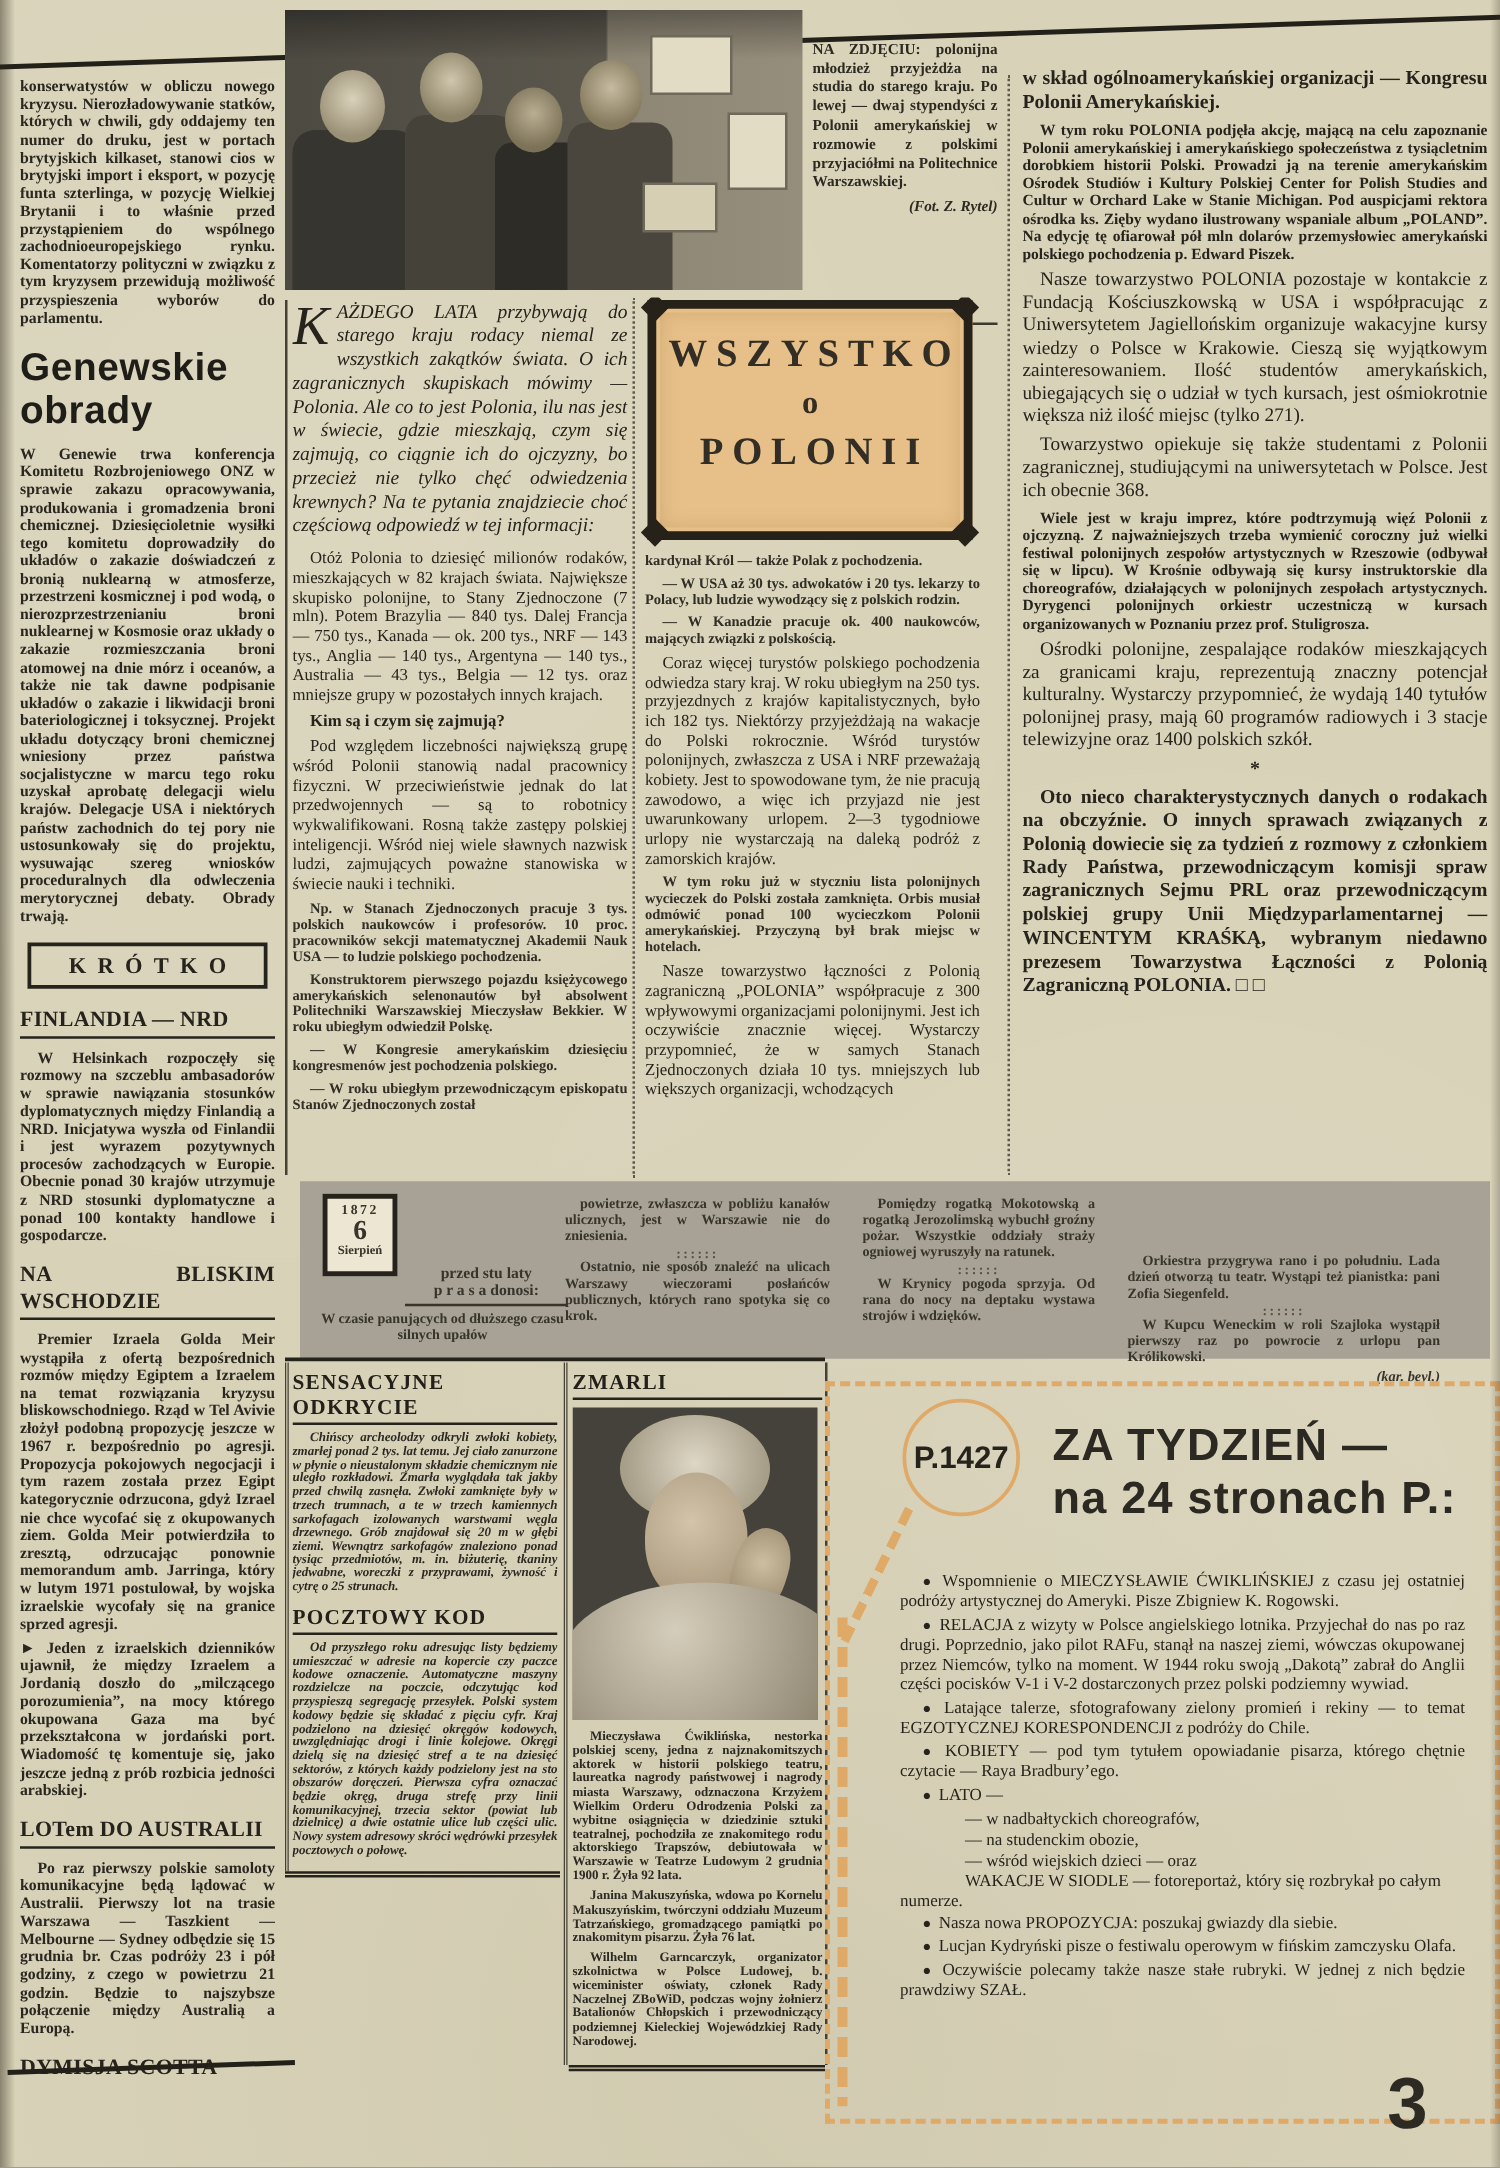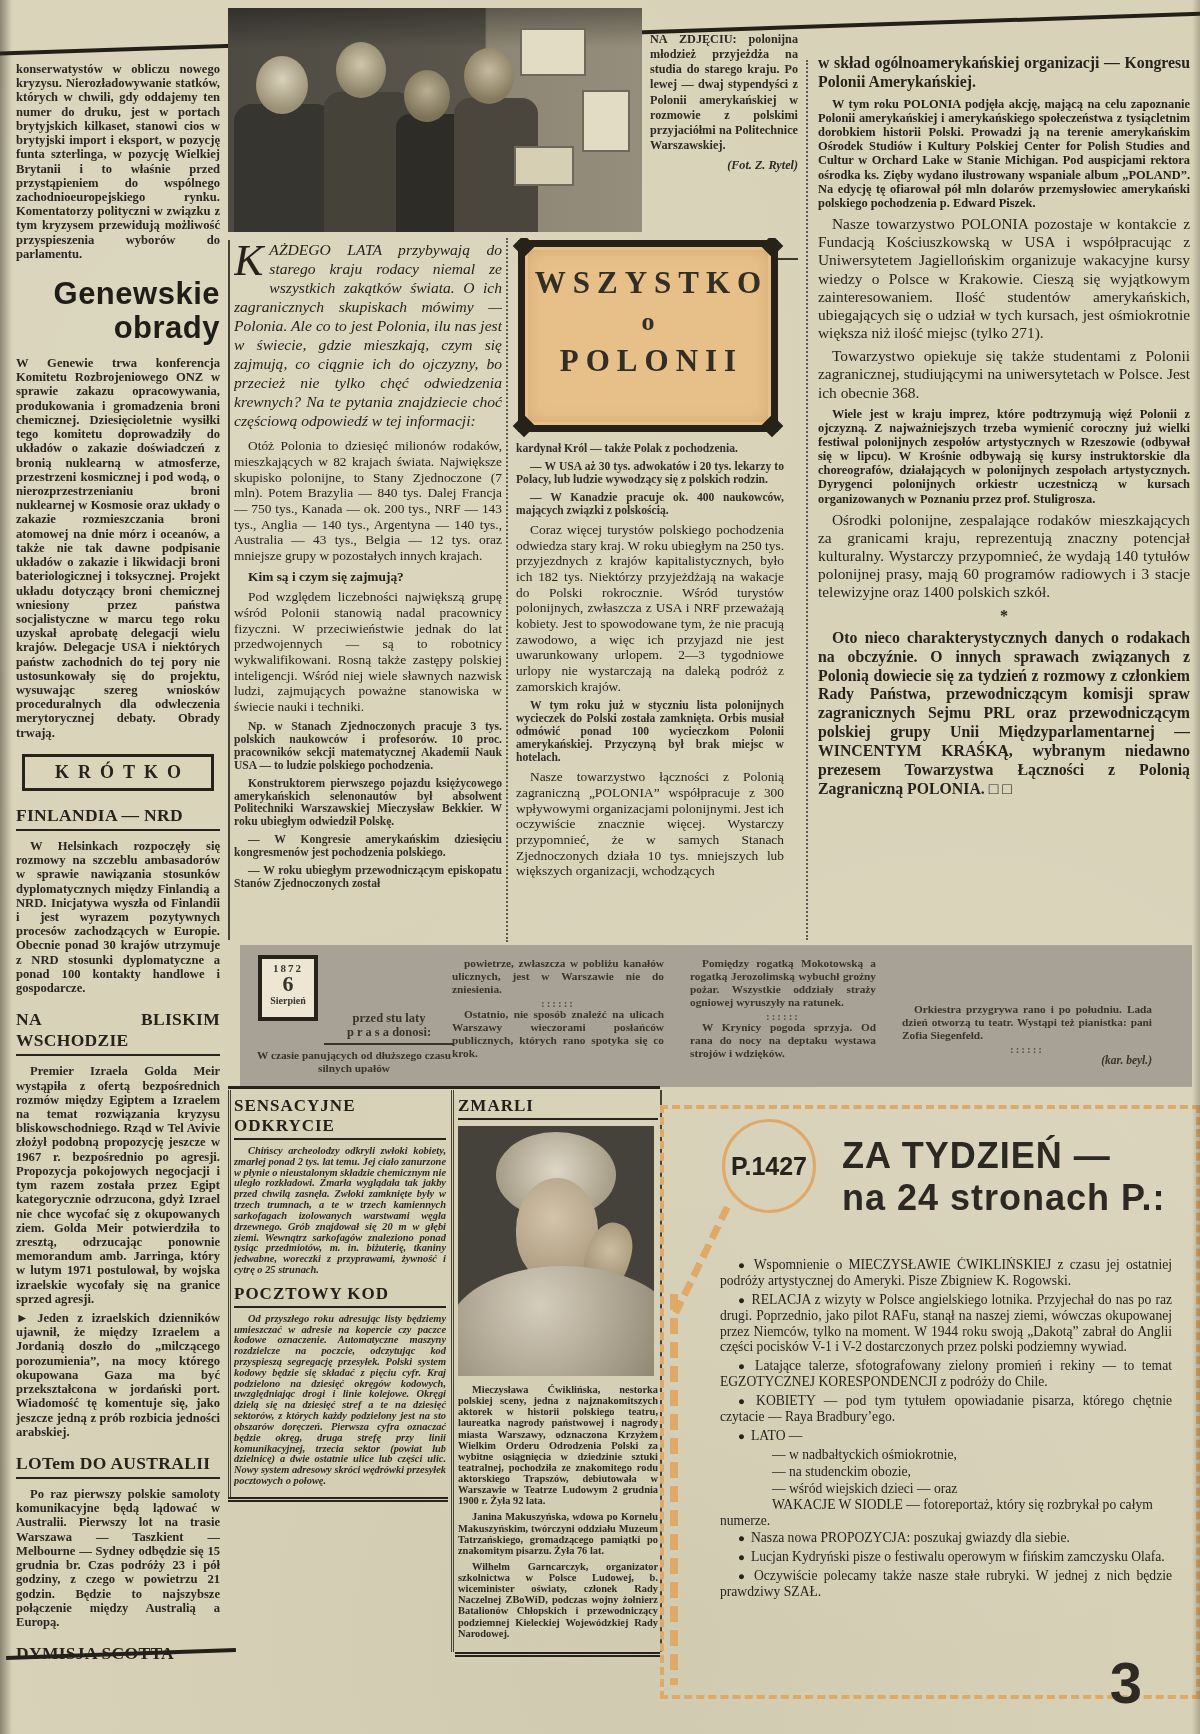--- a/index.html
+++ b/index.html
@@ -32,21 +32,21 @@
   .b2b{font-size:13.4px;line-height:1.17;font-weight:700;}
   .sm{font-size:11.6px;line-height:1.12;font-weight:700;color:#312e26;}
   .b4{font-size:15.4px;line-height:1.18;}
   .b4b{font-size:15.8px;line-height:1.2;font-weight:700;}
   .sm4{font-size:12.4px;line-height:1.14;font-weight:700;}
   .star{text-align:center;font-size:16px;font-weight:700;text-indent:0;margin:4px 0;}
 
   
   .col1{left:16px;top:62px;width:204px;height:1600px;}
   .geneva{font-family:"Liberation Sans","DejaVu Sans",sans-serif;font-weight:700;
-    font-size:31px;line-height:1.08;text-align:right;margin:16px 0 12px;color:#1f1d17;letter-spacing:.5px;}
+    font-size:31px;line-height:1.08;text-align:left;margin:16px 0 12px;color:#1f1d17;letter-spacing:.5px;}
   .krotko{border:3px solid #26231c;margin:14px 6px 12px;padding:5px 4px;text-align:center;
     font-weight:700;font-size:18px;letter-spacing:9px;text-indent:9px;}
   .h2s{font-weight:700;font-size:17.5px;letter-spacing:.3px;border-bottom:2.5px solid #26231c;
     padding-bottom:3px;margin:14px 0 8px;text-indent:0;}
   .rule-col1end{left:6px;top:1652px;width:230px;height:4px;background:#23201a;transform:rotate(-2deg);}
 
   
   .photo{left:228px;top:8px;width:414px;height:224px;background:linear-gradient(90deg,#4d4a42 0%,#5b574d 62%,#8d8675 62.5%,#968e7c 100%);overflow:hidden;}
   .ph-shade{position:absolute;left:0;top:0;right:0;height:40px;background:linear-gradient(rgba(0,0,0,.35),rgba(0,0,0,0));}
   .head{position:absolute;border-radius:50%;}
@@ -250,20 +250,21 @@
       <p>Ostatnio, nie sposób znaleźć na ulicach Warszawy wieczorami posłańców publicznych, których rano spotyka się co krok.</p>
     </div>
     <div class="band-col bC">
       <p>Pomiędzy rogatką Mokotowską a rogatką Jerozolimską wybuchł groźny pożar. Wszystkie oddziały straży ogniowej wyruszyły na ratunek.</p>
       <div class="dots">::::::</div>
       <p>W Krynicy pogoda sprzyja. Od rana do nocy na deptaku wystawa strojów i wdzięków.</p>
     </div>
     <div class="band-col bD">
       <p class="ni">Orkiestra przygrywa rano i po południu. Lada dzień otworzą tu teatr. Wystąpi też pianistka: pani Zofia Siegenfeld.</p>
       <div class="dots">::::::</div>
+      <p>W Kupcu Weneckim w roli Szajloka wystąpił pierwszy raz po powrocie z urlopu pan Królikowski.</p>
       <div class="band-credit">(kar. beyl.)</div>
     </div>
   </div>
 
   <div class="abs feat-toprule"></div>
   <div class="abs jcol featA">
     <h3 class="h3s">SENSACYJNE ODKRYCIE</h3>
     <p class="tA">Chińscy archeolodzy odkryli zwłoki kobiety, zmarłej ponad 2 tys. lat temu. Jej ciało zanurzone w płynie o nieustalonym składzie chemicznym nie uległo rozkładowi. Zmarła wyglądała tak jakby przed chwilą zasnęła. Zwłoki zamknięte były w trzech trumnach, a te w trzech kamiennych sarkofagach izolowanych warstwami węgla drzewnego. Grób znajdował się 20 m w głębi ziemi. Wewnątrz sarkofagów znaleziono ponad tysiąc przedmiotów, m. in. biżuterię, tkaniny jedwabne, woreczki z przyprawami, żywność i cytrę o 25 strunach.</p>
     <h3 class="h3s" style="margin-top:8px;">POCZTOWY KOD</h3>
     <p class="tA">Od przyszłego roku adresując listy będziemy umieszczać w adresie na kopercie czy paczce kodowe oznaczenie. Automatyczne maszyny rozdzielcze na poczcie, odczytując kod przyspieszą segregację przesyłek. Polski system kodowy będzie się składać z pięciu cyfr. Kraj podzielono na dziesięć okręgów kodowych, uwzględniając drogi i linie kolejowe. Okręgi dzielą się na dziesięć stref a te na dziesięć sektorów, z których każdy podzielony jest na sto obszarów doręczeń. Pierwsza cyfra oznaczać będzie okręg, druga strefę przy linii komunikacyjnej, trzecia sektor (powiat lub dzielnicę) a dwie ostatnie ulice lub części ulic. Nowy system adresowy skróci wędrówki przesyłek pocztowych o połowę.</p>
@@ -293,21 +294,21 @@
     <div class="nw-title">
       <div>ZA TYDZIEŃ —</div>
       <div>na 24 stronach P.:</div>
     </div>
     <div class="nw-items">
       <div class="nwi"><span class="blt">●</span><span>Wspomnienie o MIECZYSŁAWIE ĆWIKLIŃSKIEJ z czasu jej ostatniej podróży artystycznej do Ameryki. Pisze Zbigniew K. Rogowski.</span></div>
       <div class="nwi"><span class="blt">●</span><span>RELACJA z wizyty w Polsce angielskiego lotnika. Przyjechał do nas po raz drugi. Poprzednio, jako pilot RAFu, stanął na naszej ziemi, wówczas okupowanej przez Niemców, tylko na moment. W 1944 roku swoją „Dakotą” zabrał do Anglii części pocisków V-1 i V-2 dostarczonych przez polski podziemny wywiad.</span></div>
       <div class="nwi"><span class="blt">●</span><span>Latające talerze, sfotografowany zielony promień i rekiny — to temat EGZOTYCZNEJ KORESPONDENCJI z podróży do Chile.</span></div>
       <div class="nwi"><span class="blt">●</span><span>KOBIETY — pod tym tytułem opowiadanie pisarza, którego chętnie czytacie — Raya Bradbury’ego.</span></div>
       <div class="nwi"><span class="blt">●</span><span>LATO —</span></div>
-      <div class="nwi sub"><span>— w nadbałtyckich ośmiokrotnie,</span></div>
+      <div class="nwi sub"><span>— w nadbałtyckich choreografów,</span></div>
       <div class="nwi sub"><span>— na studenckim obozie,</span></div>
       <div class="nwi sub"><span>— wśród wiejskich dzieci — oraz</span></div>
       <div class="nwi sub"><span>WAKACJE W SIODLE — fotoreportaż, który się rozbrykał po całym numerze.</span></div>
       <div class="nwi"><span class="blt">●</span><span>Nasza nowa PROPOZYCJA: poszukaj gwiazdy dla siebie.</span></div>
       <div class="nwi"><span class="blt">●</span><span>Lucjan Kydryński pisze o festiwalu operowym w fińskim zamczysku Olafa.</span></div>
       <div class="nwi"><span class="blt">●</span><span>Oczywiście polecamy także nasze stałe rubryki. W jednej z nich będzie prawdziwy SZAŁ.</span></div>
     </div>
   </div>
 
   <div class="abs pageno">3</div>

